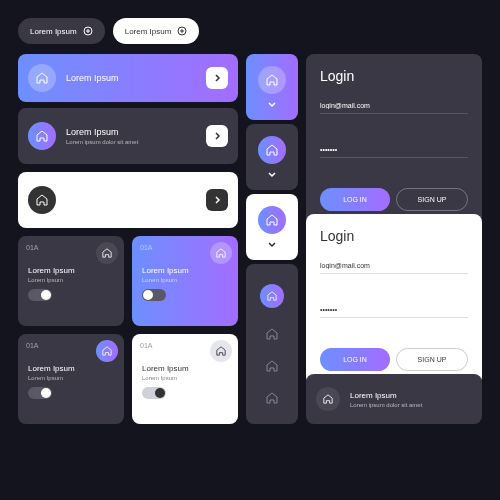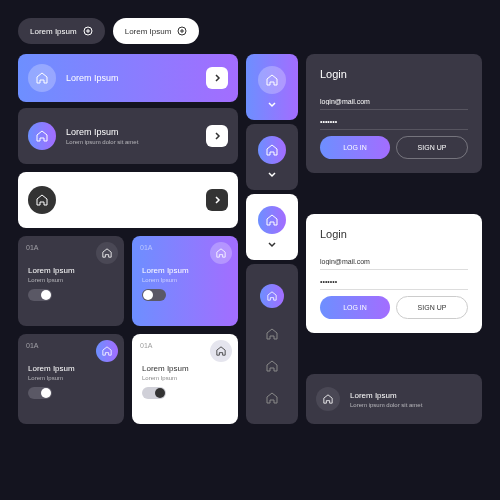--- a/index.html
+++ b/index.html
@@ -21,22 +21,22 @@
 .tag{font-size:7px;opacity:.5;position:absolute;top:8px;left:8px}
 .icn-tr{position:absolute;top:6px;right:6px}
 .sm-title{font-size:8px;margin-top:20px}
 .sm-sub{font-size:6px;opacity:.6;margin-top:2px}
 .toggle{width:24px;height:12px;border-radius:6px;background:#5a5865;position:relative;margin-top:6px}
 .toggle.on::after{content:'';position:absolute;right:1px;top:1px;width:10px;height:10px;background:#fff;border-radius:50%}
 .toggle.off::after{content:'';position:absolute;left:1px;top:1px;width:10px;height:10px;background:#fff;border-radius:50%}
 .toggle.light-t{background:#d0d0d8}
 .toggle.light-t.on::after{background:#333}
 .login-card{padding:14px}
-.login-title{font-size:11px;margin-bottom:10px}
-.login-field{font-size:7px;padding:4px 0;border:none;border-bottom:1px solid rgba(255,255,255,.15);background:none;width:100%;color:inherit;margin-bottom:0}
+.login-title{font-size:14px;margin-bottom:10px}
+.login-field{font-size:7px;padding:4px 0;border:none;border-bottom:1px solid rgba(255,255,255,.15);background:none;width:100%;color:inherit;margin-bottom:24px}
 .login-btns{display:flex;gap:6px;margin-top:6px}
 .btn{flex:1;padding:7px;font-size:7px;border-radius:14px;border:none;text-align:center}
 .btn-grad{background:linear-gradient(90deg,#6d8fff,#a36dff);color:#fff}
 .btn-out{background:none;border:1px solid rgba(255,255,255,.3);color:inherit}
 .sq-icn{padding:12px;display:flex;flex-direction:column;align-items:center;gap:6px}
 </style>
 </head>
 <body>
 
 <div style="position:absolute;inset:18px;">

